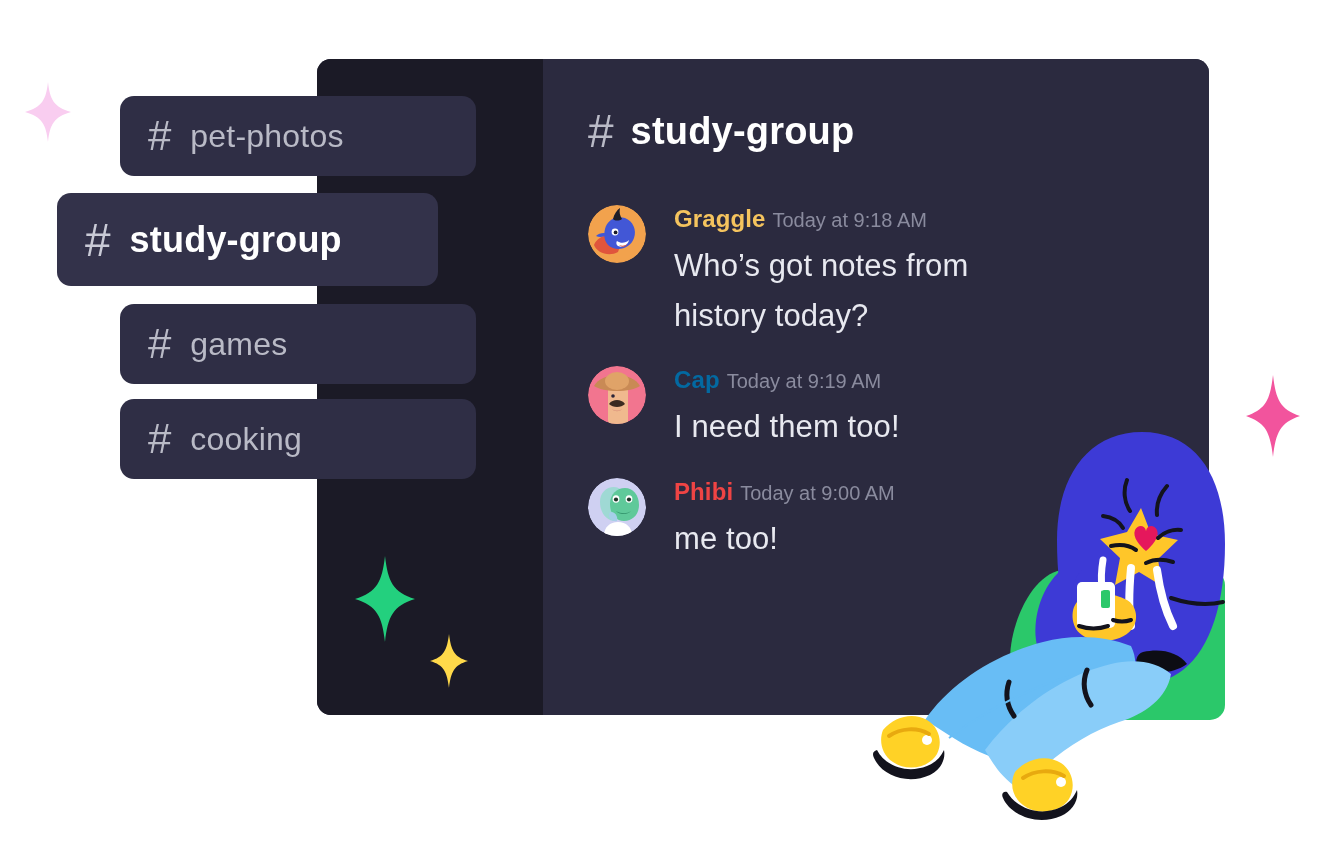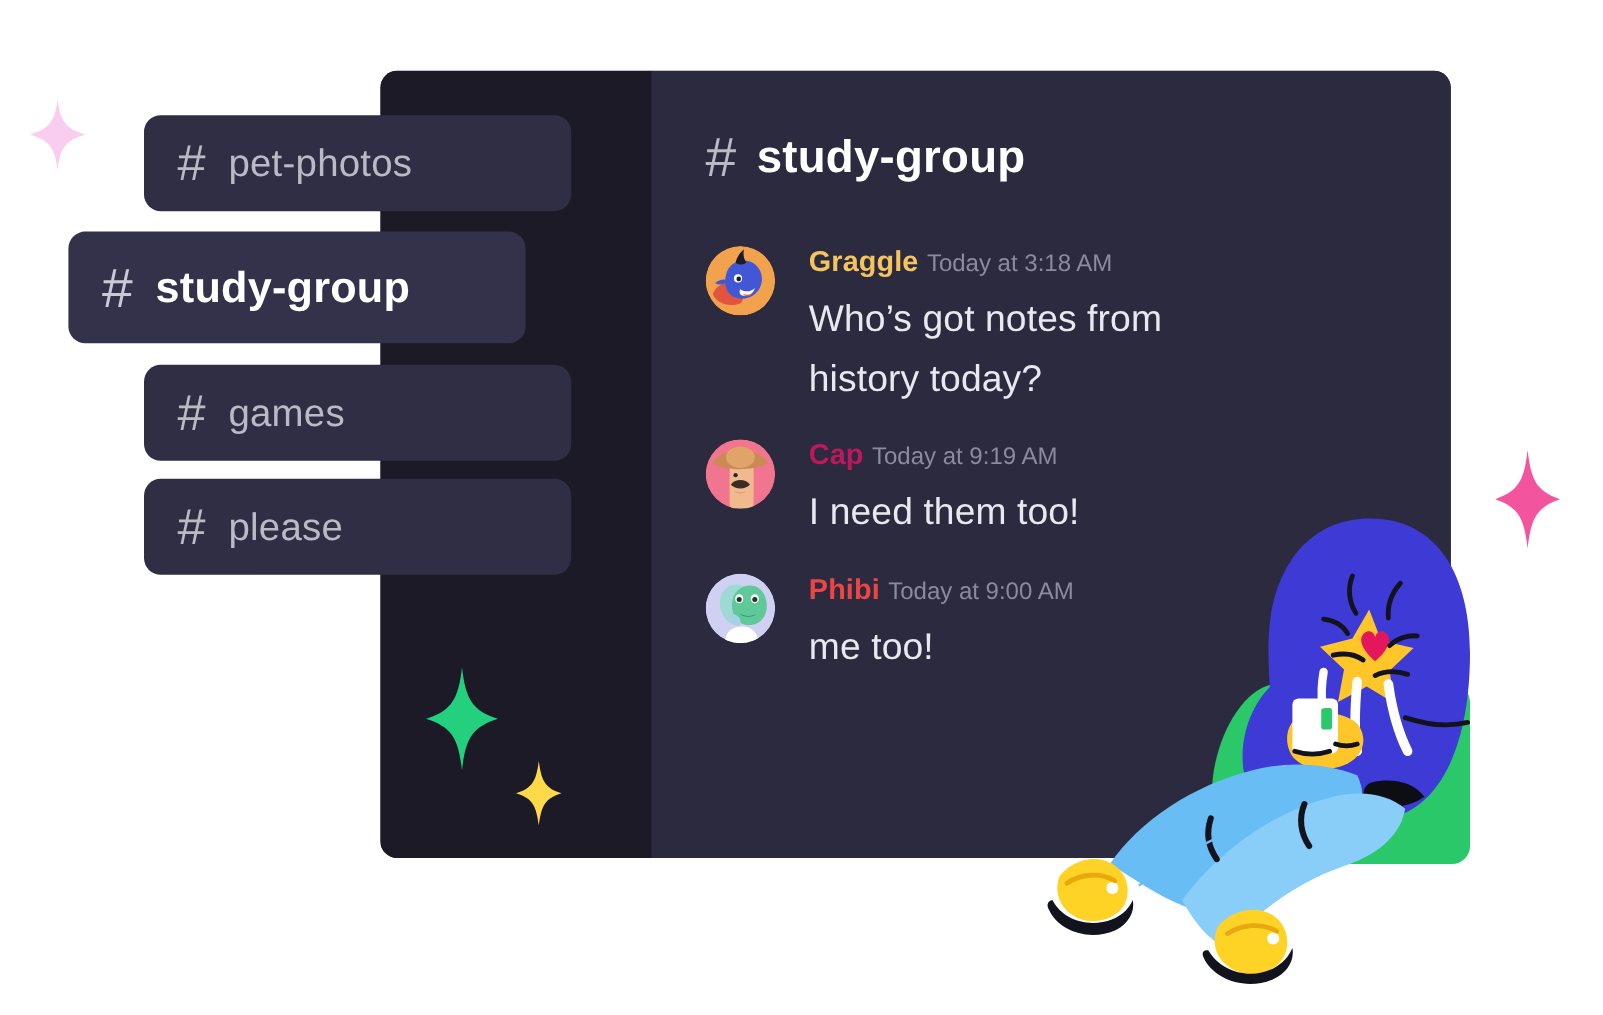--- a/index.html
+++ b/index.html
@@ -193,21 +193,21 @@
   <span class="ch-label">study-group</span>
 </div>
 
 <div class="channel-pill" id="pill-games">
   <span class="hash">#</span>
   <span class="ch-label">games</span>
 </div>
 
 <div class="channel-pill" id="pill-cooking">
   <span class="hash">#</span>
-  <span class="ch-label">please</span>
+  <span class="ch-label">cooking</span>
 </div>
 
 <div id="channel-header">
   <span class="hash">#</span>
   <span class="title">study-group</span>
 </div>
 
 <div id="message-list">
 
   <div class="message-row">
@@ -219,41 +219,41 @@
         <path d="M25 14c1-5 4-9 7-11-1 4 0 8 2 11-3 2-7 2-9 0z" fill="#1c1c28"></path>
         <path d="M8 31c3-3 8-4 12-2-4 3-8 4-12 2z" fill="#4257d6"></path>
         <circle cx="27" cy="27" r="3.4" fill="#ffffff"></circle>
         <circle cx="27.6" cy="27.4" r="1.9" fill="#1c1c28"></circle>
         <path d="M29 36c4 3 9 2 12-1-1 5-6 8-11 6-2-1-2-4-1-5z" fill="#ffffff"></path>
         <path d="M31 40c3 1 6 1 8-1-1 3-5 4-8 1z" fill="#e0553c"></path>
       </svg>
     </div>
     <div class="msg-body">
       <div class="msg-meta">
-        <span class="msg-author" style="color: rgb(245, 196, 94);">Graggle</span><span class="msg-time">Today at 3:18 AM</span>
+        <span class="msg-author" style="color: rgb(245, 196, 94);">Graggle</span><span class="msg-time">Today at 9:18 AM</span>
       </div>
       <div class="msg-text">Who’s got notes from history today?</div>
     </div>
   </div>
 
   <div class="message-row">
     <div class="avatar">
       <svg viewBox="0 0 58 58" xmlns="http://www.w3.org/2000/svg">
         <circle cx="29" cy="29" r="29" fill="#f2758f"></circle>
         <rect x="20" y="16" width="20" height="42" rx="4" fill="#f0b98e"></rect>
         <path d="M6 20c4-7 13-11 23-11s19 4 23 11c-4 3-14 5-23 5S10 23 6 20z" fill="#c98a55"></path>
         <ellipse cx="29" cy="15" rx="12" ry="9" fill="#e0a368"></ellipse>
         <circle cx="25" cy="30" r="1.8" fill="#2a2438"></circle>
         <path d="M21 38c2-3 5-4 8-4s6 1 8 4c-2 2-5 3-8 3s-6-1-8-3z" fill="#3b2b20"></path>
         <path d="M24 43c3 2 7 2 10 0-2 3-8 3-10 0z" fill="#d98f7a"></path>
       </svg>
     </div>
     <div class="msg-body">
       <div class="msg-meta">
-        <span class="msg-author" style="color: #be185d;">Cap</span><span class="msg-time">Today at 9:19 AM</span>
+        <span class="msg-author" style="color: #0369a1;">Cap</span><span class="msg-time">Today at 9:19 AM</span>
       </div>
       <div class="msg-text">I need them too!</div>
     </div>
   </div>
 
 
   <div class="message-row">
     <div class="avatar">
       <svg viewBox="0 0 58 58" xmlns="http://www.w3.org/2000/svg">
         <circle cx="29" cy="29" r="29" fill="#cfd0f2"></circle>

